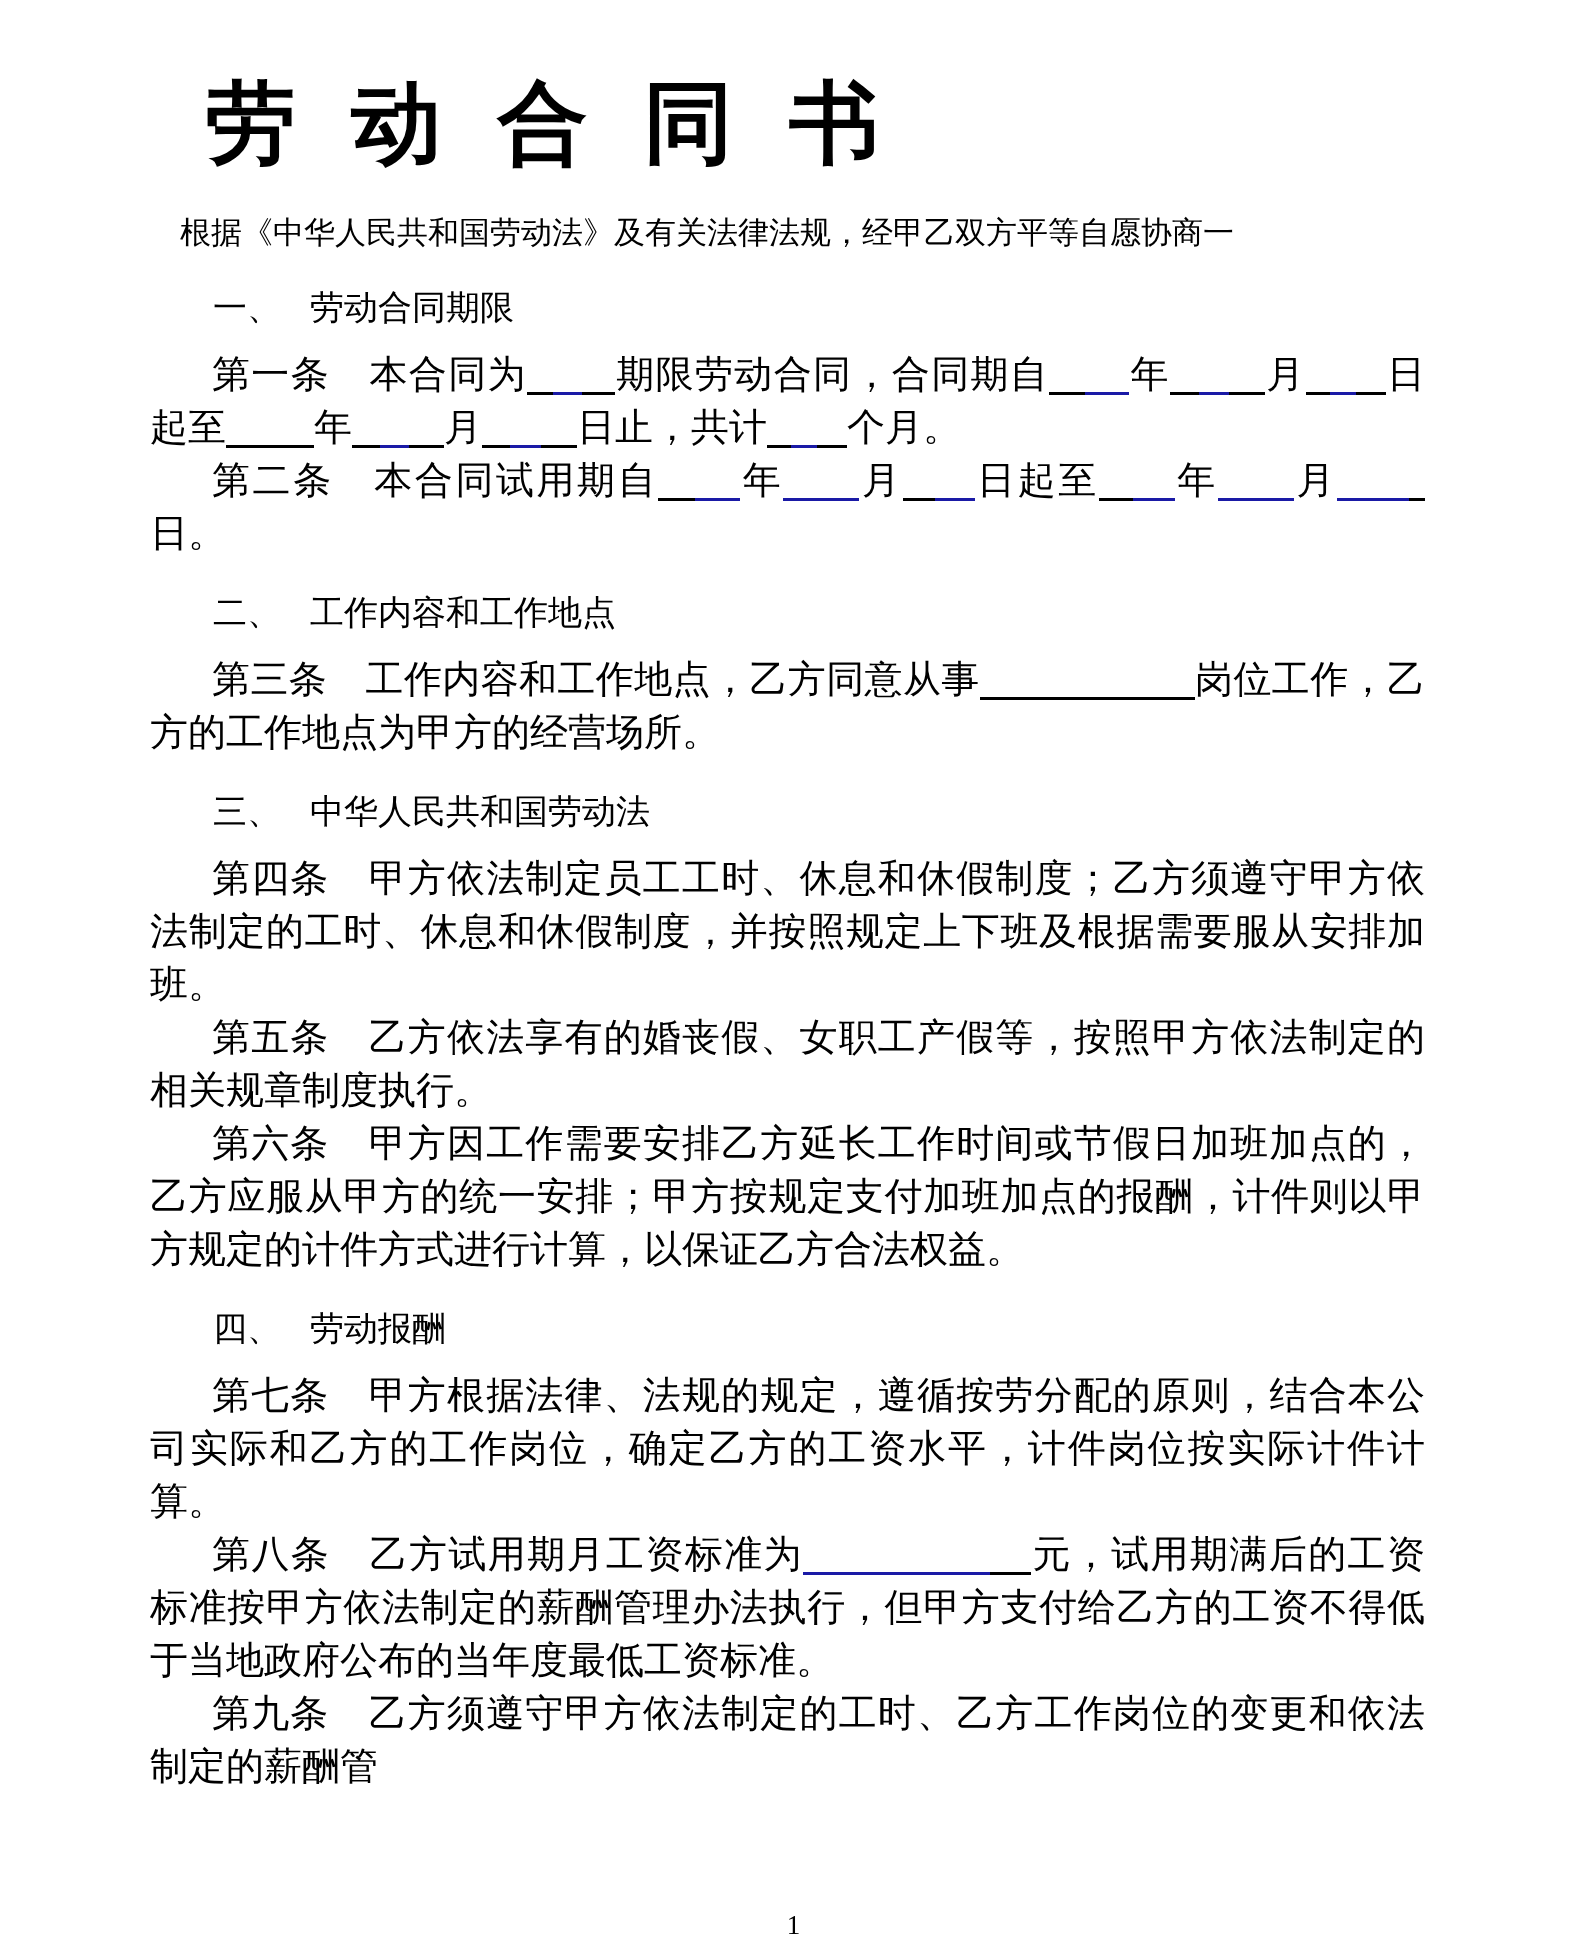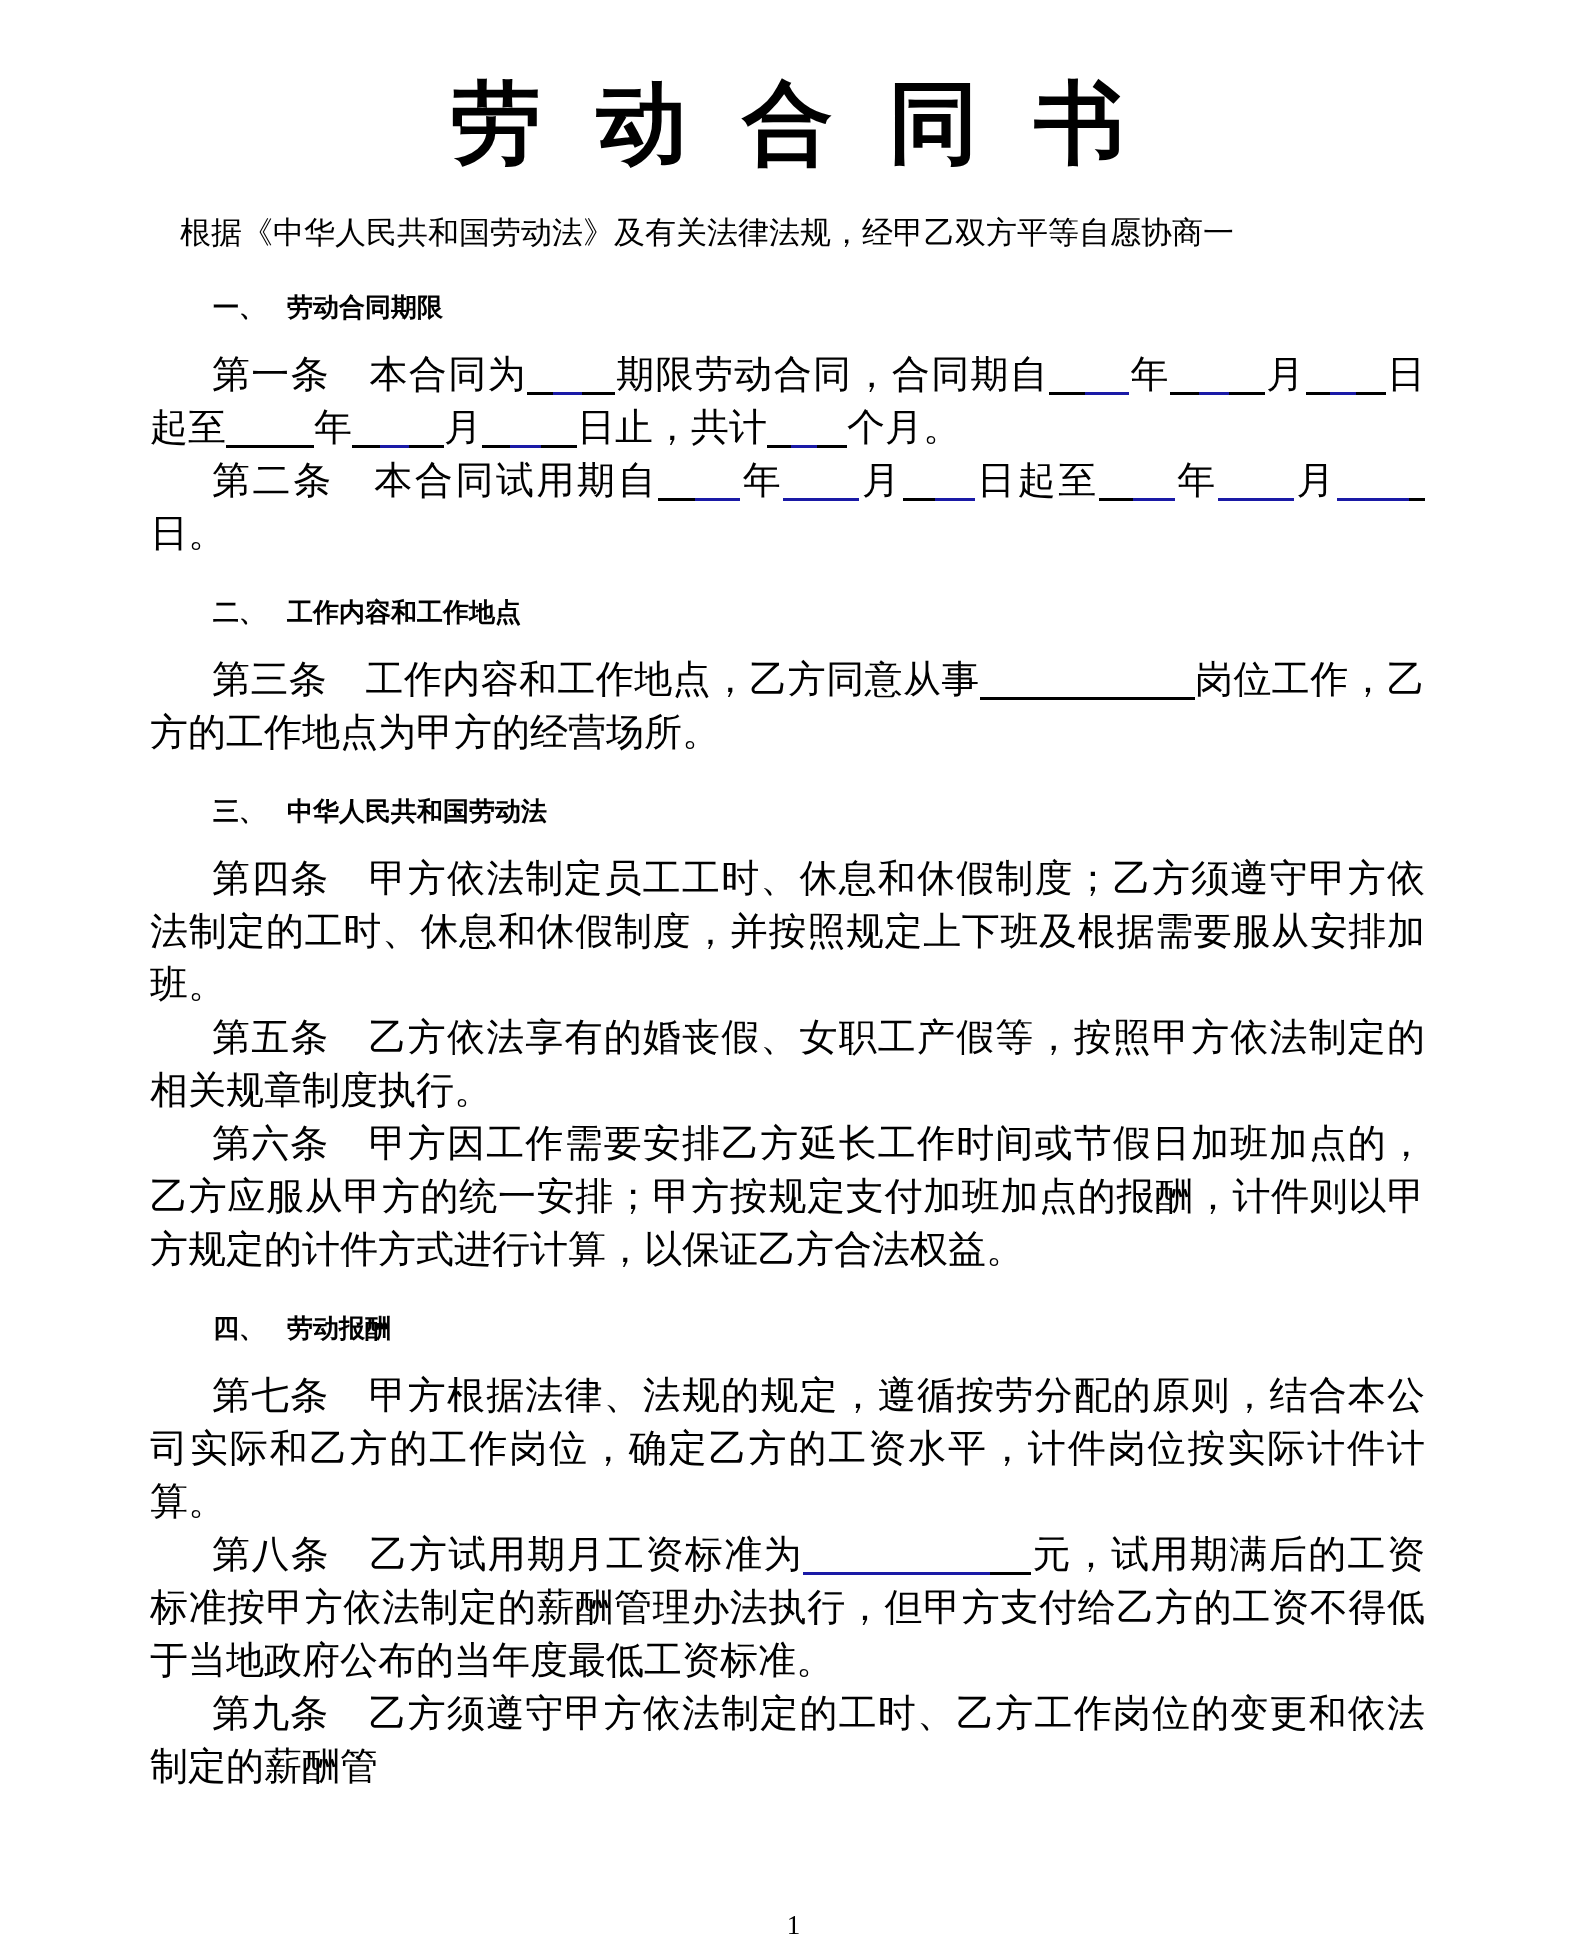--- a/index.html
+++ b/index.html
@@ -11,36 +11,36 @@
     box-sizing:border-box;
     padding:58px 162px 0 150px;
     font-family:"Liberation Serif","DejaVu Serif",serif;
     color:#000;
     overflow:hidden;
   }
   h1.doc-title{
     margin:14px 0 34px 0;
     font-size:90px;
     font-weight:bold;
-    text-align:center;
+    text-align:left;
     letter-spacing:0.62em;
     padding-left:0.62em;
     line-height:1.15;
     white-space:nowrap;
   }
   p.intro{
     margin:6px 30px 0 30px;
     font-size:31px;
     line-height:45px;
   }
   h2.section-heading{
     margin:26px 0 14px 0;
     padding-left:63px;
-    font-size:26px;
-    font-weight:bold;
+    font-size:34px;
+    font-weight:normal;
     line-height:53px;
   }
   h2.section-heading .sec-num{margin-right:0.85em;}
   p.clause{
     margin:0;
     font-size:38px;
     line-height:53px;
     text-align:justify;
     text-indent:62px;
   }

